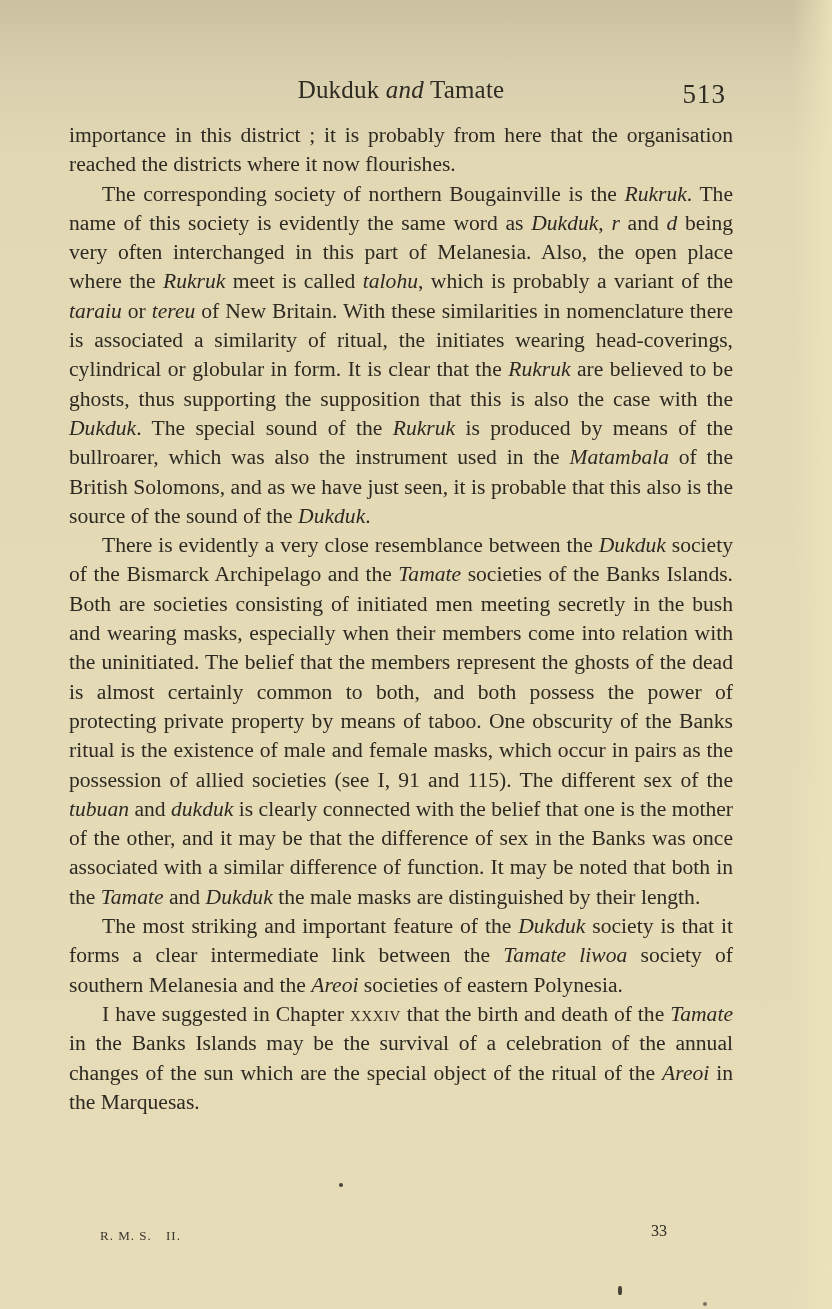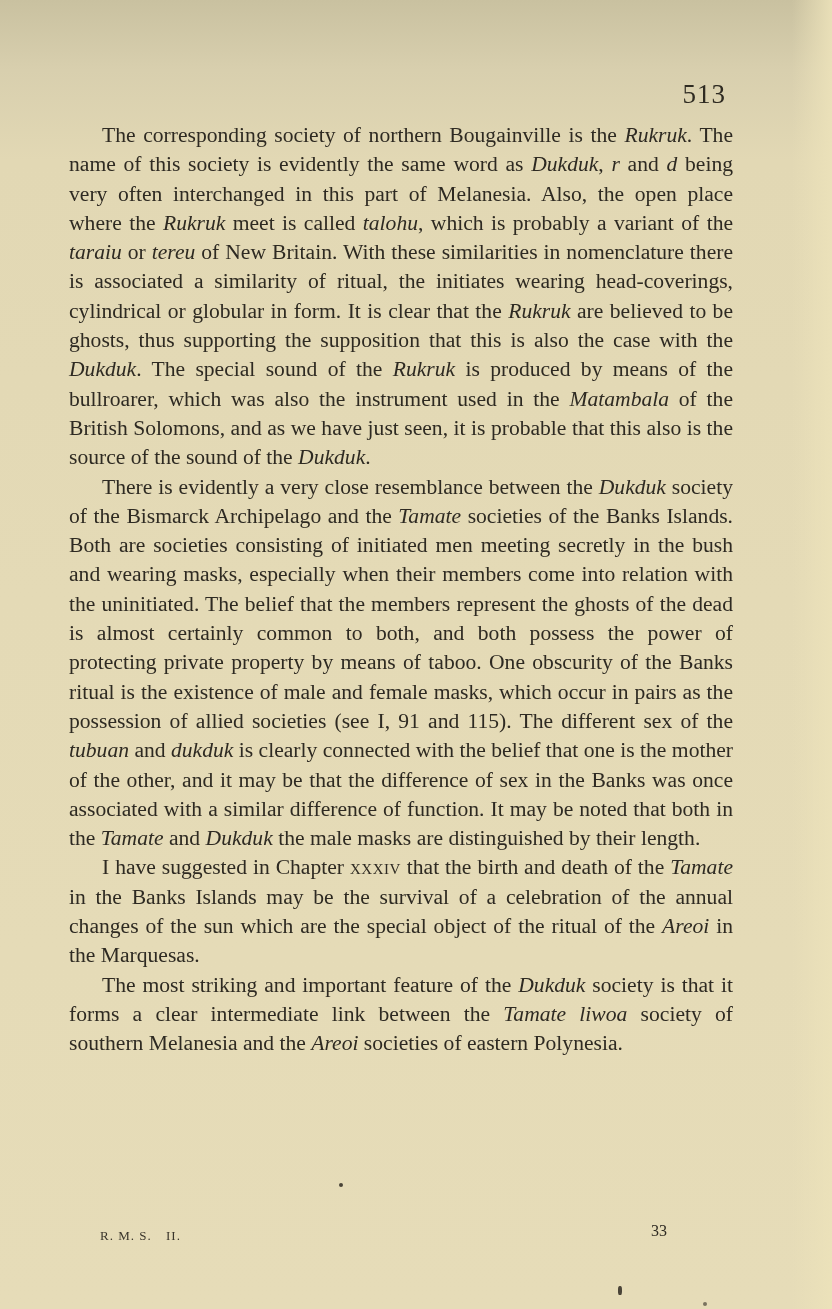--- a/index.html
+++ b/index.html
@@ -43,28 +43,32 @@
     position: absolute; top: 1222px; left: 651px; font-size: 16px; color: #2e2a22;
   }
   .speck { position: absolute; border-radius: 50%; background: #4a4438; }
 </style>
 </head>
 <body>
 
 <div class="page-edge"></div>
 
 <div class="running-head">
+  <div class="head-title">
+    <span>Dukduk </span><i>and</i><span> Tamate</span>
+  </div>
   <div class="page-number">513</div>
 </div>
 
 <div class="body-text" id="body-text">
+    <p><span>importance in this district ; it is probably from here that the organisation reached the districts where it now flourishes.</span></p>
     <p class="indent"><span>The corresponding society of northern Bougainville is the </span><i>Rukruk</i><span>.  The name of this society is evidently the same word as </span><i>Dukduk</i><span>, </span><i>r</i><span> and </span><i>d</i><span> being very often interchanged in this part of Melanesia.  Also, the open place where the </span><i>Rukruk</i><span> meet is called </span><i>talohu</i><span>, which is probably a variant of the </span><i>taraiu</i><span> or </span><i>tereu</i><span> of New Britain.  With these similarities in nomenclature there is associated a similarity of ritual, the initiates wearing head-coverings, cylindrical or globular in form.  It is clear that the </span><i>Rukruk</i><span> are believed to be ghosts, thus supporting the supposition that this is also the case with the </span><i>Dukduk</i><span>.  The special sound of the </span><i>Rukruk</i><span> is produced by means of the bullroarer, which was also the instrument used in the </span><i>Matambala</i><span> of the British Solomons, and as we have just seen, it is probable that this also is the source of the sound of the </span><i>Dukduk</i><span>.</span></p>
     <p class="indent"><span>There is evidently a very close resemblance between the </span><i>Dukduk</i><span> society of the Bismarck Archipelago and the </span><i>Tamate</i><span> societies of the Banks Islands.  Both are societies consisting of initiated men meeting secretly in the bush and wearing masks, especially when their members come into relation with the uninitiated.  The belief that the members represent the ghosts of the dead is almost certainly common to both, and both possess the power of protecting private property by means of taboo.  One obscurity of the Banks ritual is the existence of male and female masks, which occur in pairs as the possession of allied societies (see I, 91 and 115).  The different sex of the </span><i>tubuan</i><span> and </span><i>dukduk</i><span> is clearly connected with the belief that one is the mother of the other, and it may be that the difference of sex in the Banks was once associated with a similar difference of function.  It may be noted that both in the </span><i>Tamate</i><span> and </span><i>Dukduk</i><span> the male masks are distinguished by their length.</span></p>
+    <p class="indent"><span>The most striking and important feature of the </span><i>Dukduk</i><span> society is that it forms a clear intermediate link between the </span><i>Tamate liwoa</i><span> society of southern Melanesia and the </span><i>Areoi</i><span> societies of eastern Polynesia.</span></p>
     <p class="indent"><span>I have suggested in Chapter </span><span class="smallcaps">xxxiv</span><span> that the birth and death of the </span><i>Tamate</i><span> in the Banks Islands may be the survival of a celebration of the annual changes of the sun which are the special object of the ritual of the </span><i>Areoi</i><span> in the Marquesas.</span></p>
-    <p class="indent"><span>The most striking and important feature of the </span><i>Dukduk</i><span> society is that it forms a clear intermediate link between the </span><i>Tamate liwoa</i><span> society of southern Melanesia and the </span><i>Areoi</i><span> societies of eastern Polynesia.</span></p>
   </div>
 
 <div class="footer-sig">
   <span>R. M. S.</span>
   <span>II.</span>
 </div>
 <div class="footer-num">33</div>
 
 <div class="speck" style="left:339px;top:1183px;width:4px;height:4px;"></div>
 <div class="speck" style="left:618px;top:1286px;width:4px;height:9px;border-radius:40%;"></div>

